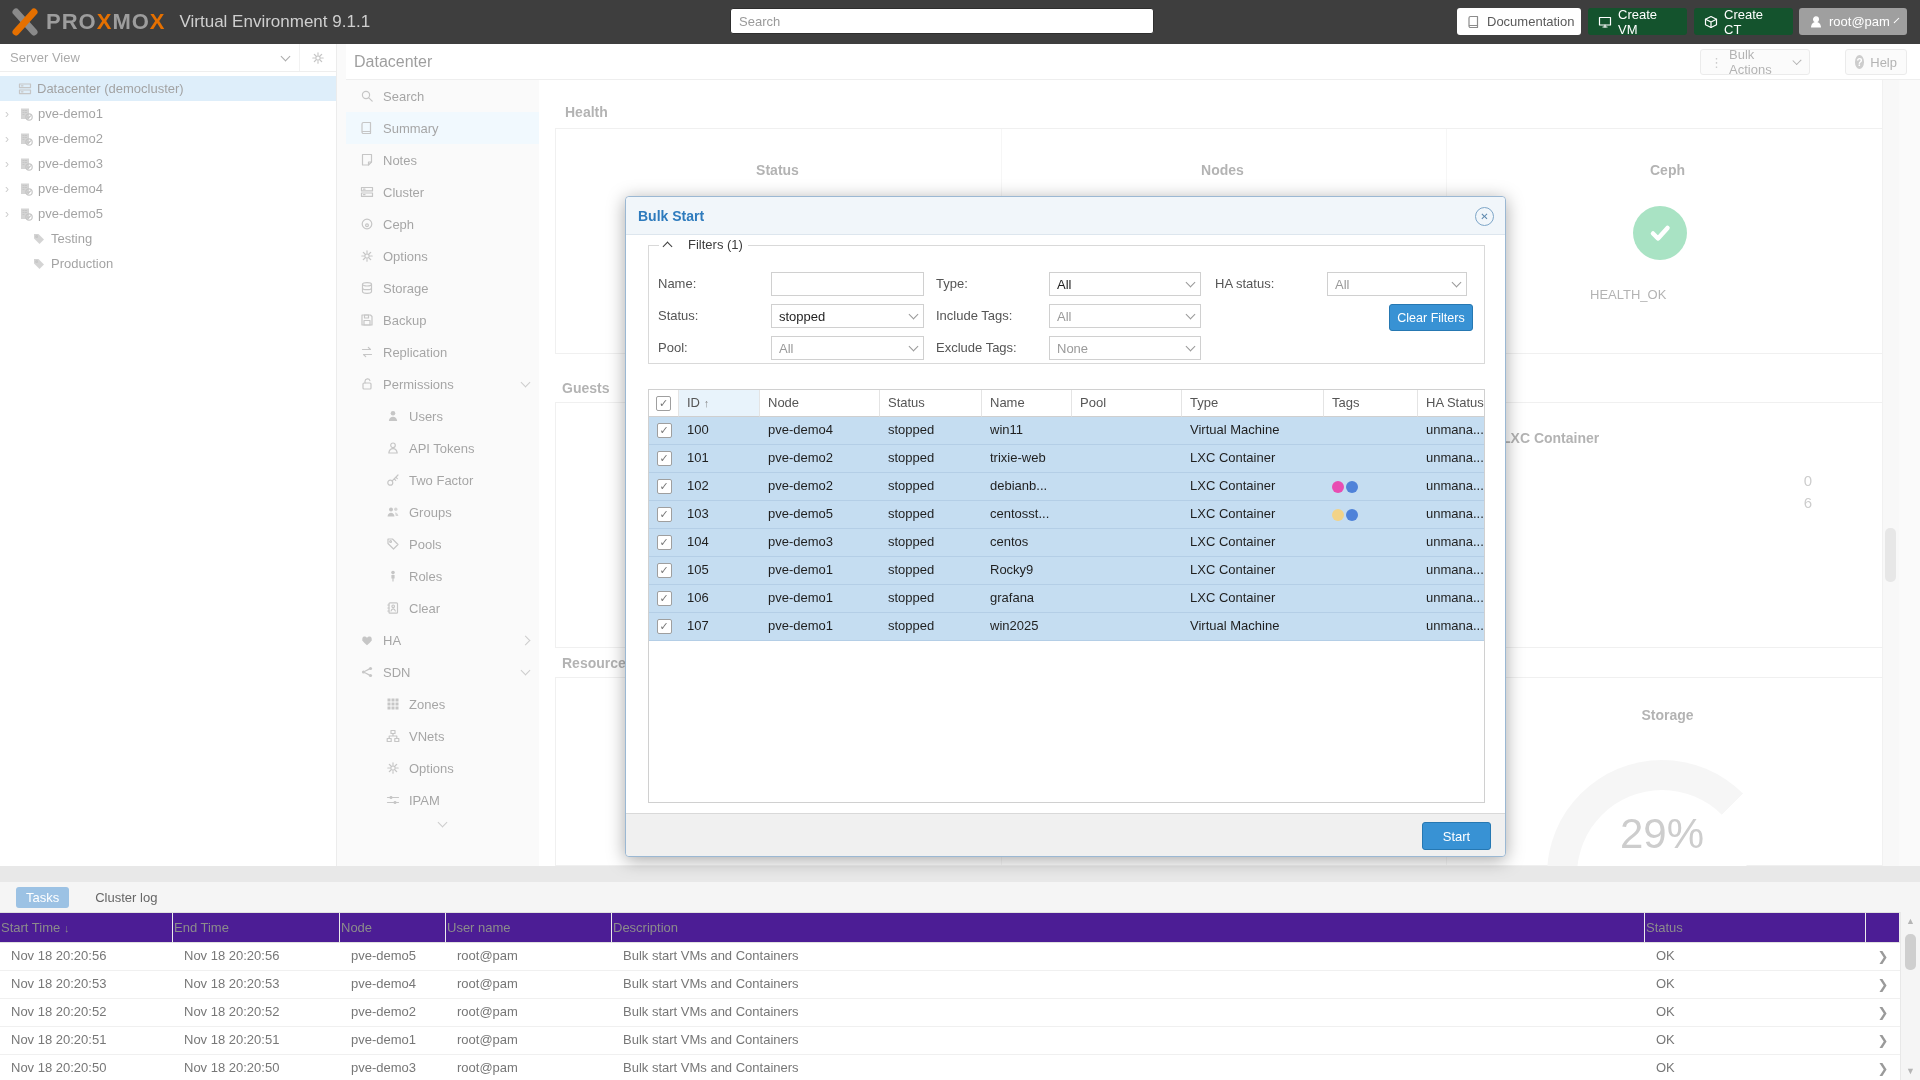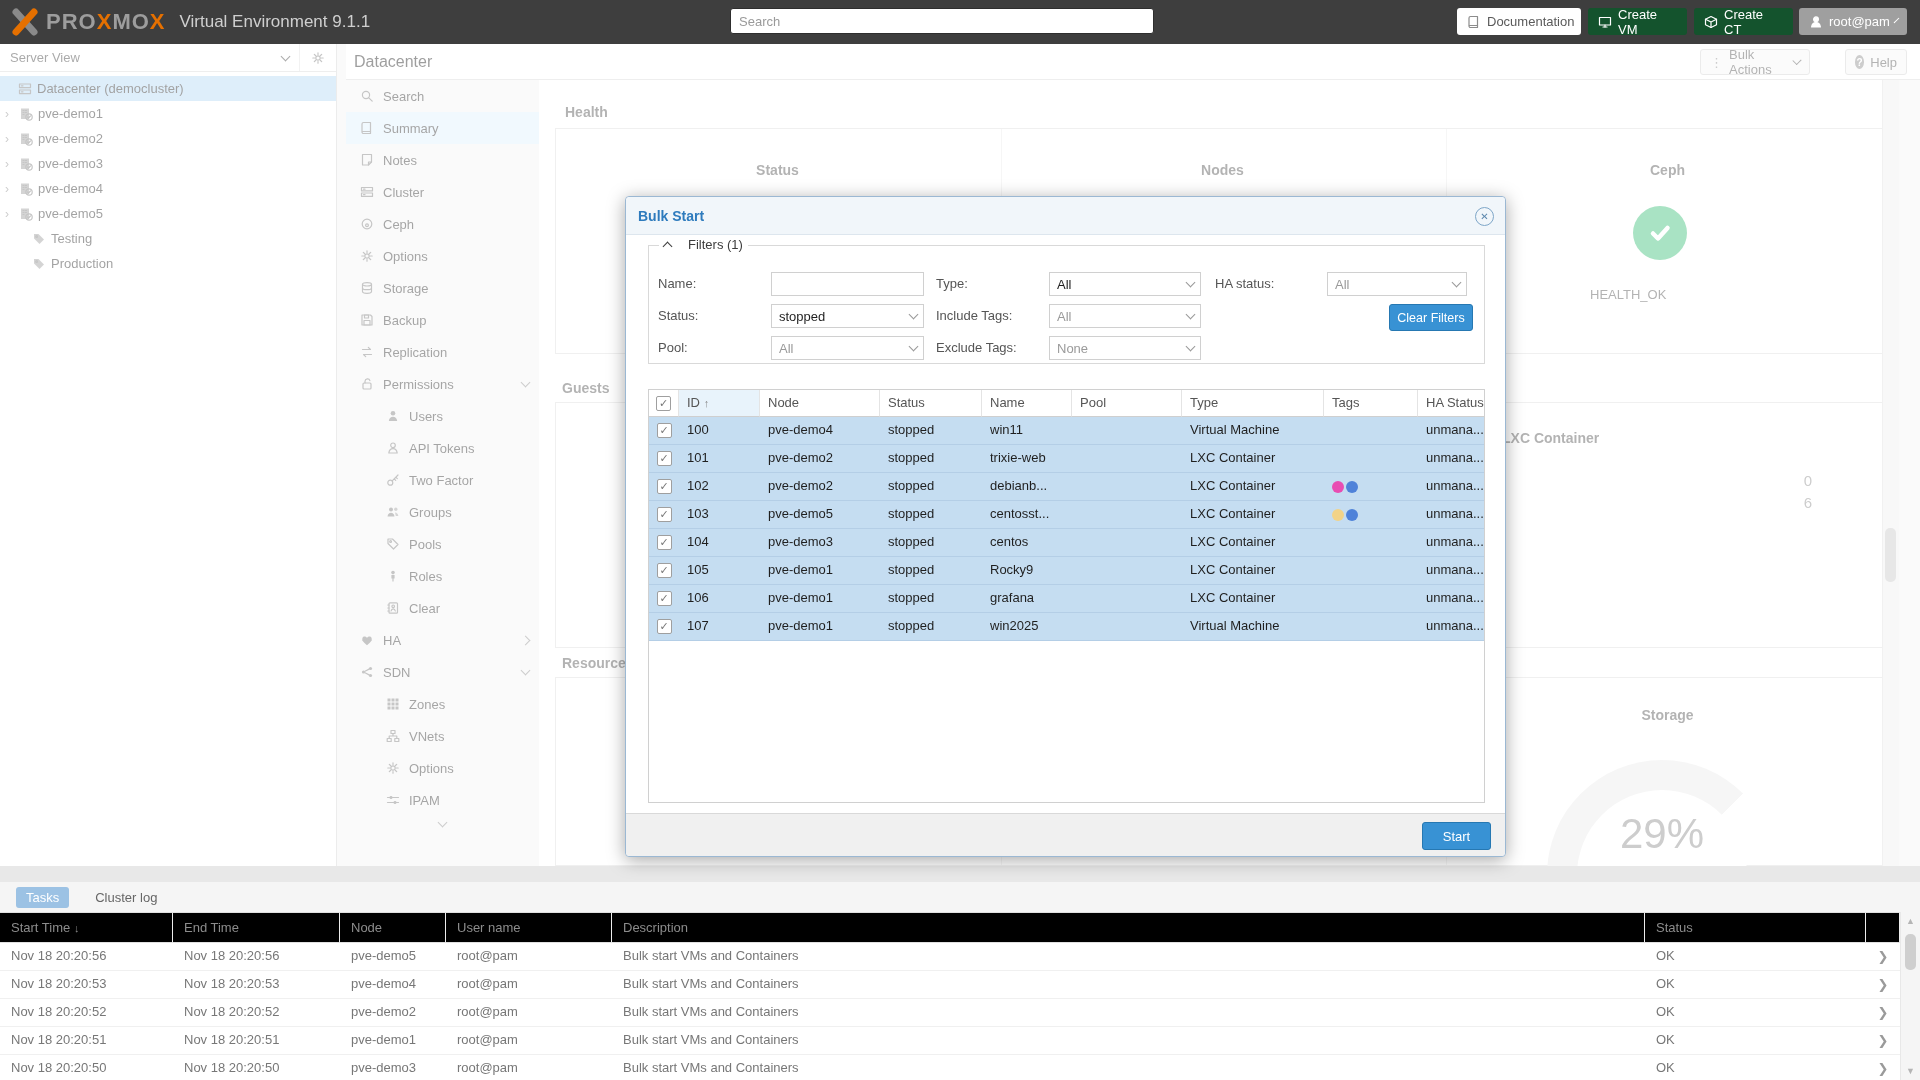--- a/index.html
+++ b/index.html
@@ -108,21 +108,21 @@
   .startbtn{position:absolute;right:14px;top:8px;width:67px;height:26px;background:#3892d4;border:1px solid #2678b2;
             border-radius:3px;color:#fff;display:flex;align-items:center;justify-content:center;cursor:pointer;}
   
   .splitter{position:absolute;left:0;top:866px;width:1920px;height:16px;background:#e8e8e8;z-index:45;}
   .bpanel{position:absolute;left:0;top:882px;width:1920px;height:198px;background:#fff;z-index:46;}
   .btabs{height:30px;background:#f5f5f5;border-bottom:1px solid #e0e0e0;display:flex;align-items:center;gap:26px;padding-left:16px;}
   .btab{color:#666;}
   .btab.active{background:#9cc2e4;color:#fff;border-radius:3px;padding:3px 10px;}
   .tgrid{display:grid;grid-template-columns:173px 167px 106px 166px 1033px 221px 34px 20px;}
   .tth{height:30px;line-height:29px;color:#8c8c8c;border-right:1px solid #ececec;border-bottom:1px solid #e0e0e0;
-       padding-left:11px;box-sizing:border-box;background:#000000;white-space:nowrap;}
+       padding-left:1px;box-sizing:border-box;background:#4c1d95;white-space:nowrap;}
   .trow2{height:27px;border-bottom:1px solid #f0f0f0;}
   .tcell{line-height:26px;padding-left:11px;color:#777;white-space:nowrap;overflow:hidden;}
   .tcell.cv{display:flex;align-items:center;justify-content:center;padding:0;color:#9a9a9a;}
   .bscroll{position:absolute;right:0;top:30px;width:20px;height:168px;background:#f5f5f5;border-left:1px solid #e8e8e8;box-sizing:border-box;}
   .bscroll .arrow{position:absolute;left:5px;color:#b5b5b5;font-size:9px;}
   .bthumb{position:absolute;left:4px;top:22px;width:11px;height:36px;background:#cfcfcf;border-radius:5px;}
 </style>
 </head>
 <body>
 

